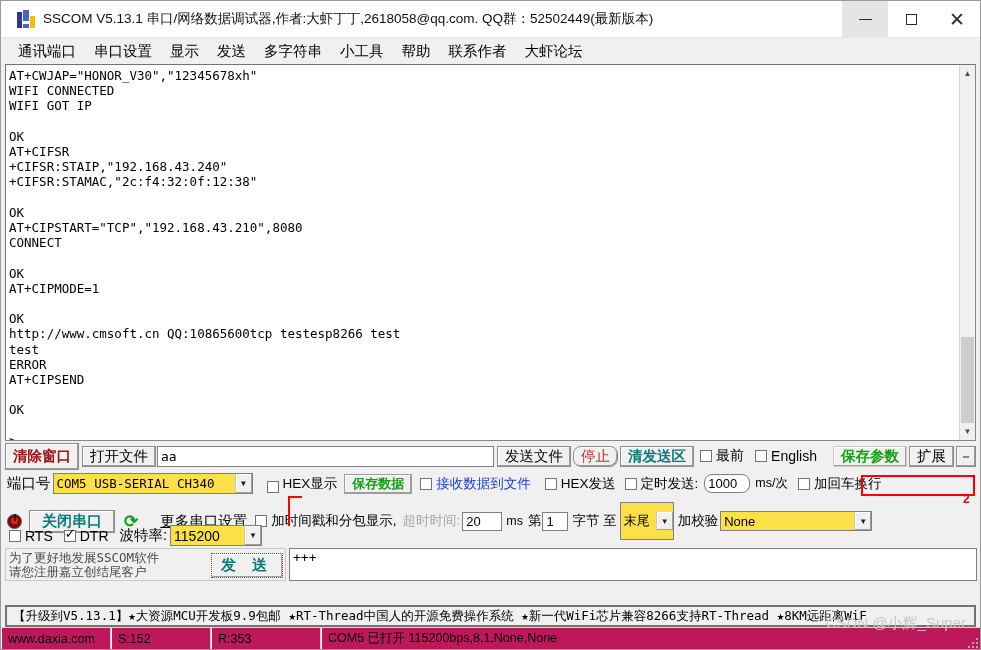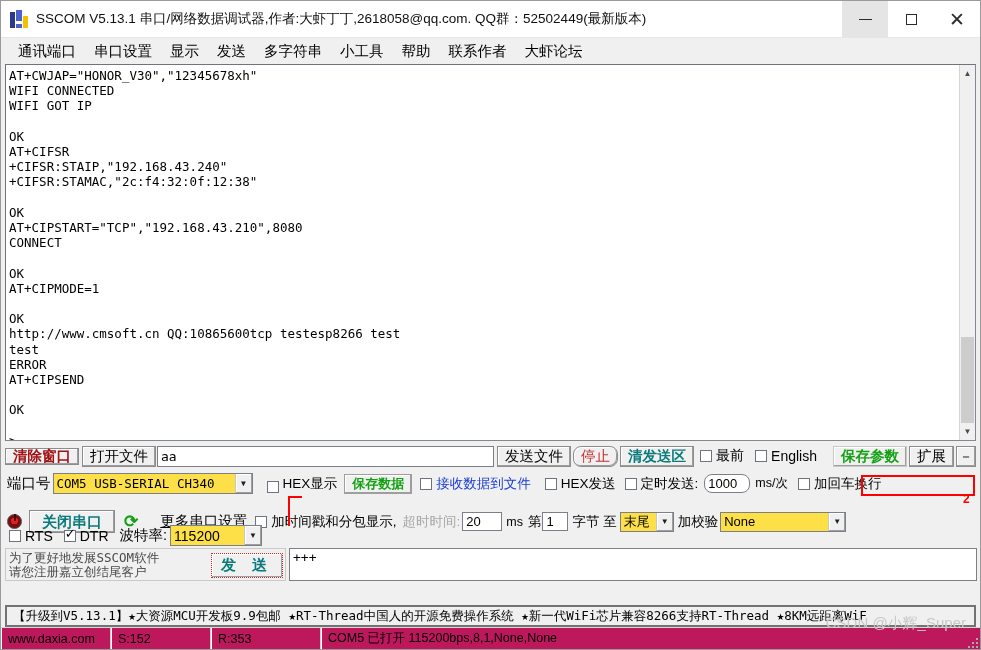--- a/index.html
+++ b/index.html
@@ -10,21 +10,21 @@
     font-size:12px;
     background:#f0f0f0;
     overflow:hidden;
     -webkit-font-smoothing:none;
   }
   .win { width:981px; height:650px; display:flex; flex-direction:column;
          background:#f0f0f0; border:1px solid #9a9a9a; }
 
   
   .titlebar { height:37px; background:#ffffff; display:flex; align-items:center;
-              flex:0 0 auto; border-bottom:1px solid #e6e6e6; }
+              flex:0 0 auto; border-bottom:1px solid #e6e6e6;padding-left:7px; }
   .app-icon { width:18px; height:18px; margin-left:9px; margin-right:8px;
               position:relative; flex:0 0 auto; }
   .app-icon i { position:absolute; display:block; }
   .app-icon .b1 { left:0;  top:2px;  width:5px;  height:16px; background:#2b3a8f; }
   .app-icon .b2 { left:6px; top:0;   width:6px;  height:18px; background:#4a63c8; }
   .app-icon .b3 { left:13px;top:6px; width:5px;  height:12px; background:#f2c200; }
   .app-icon .b4 { left:6px; top:11px;width:6px;  height:3px;  background:#ffffff; }
   .title-text { font-size:13.5px; color:#101010; white-space:nowrap;
                 letter-spacing:0px; }
   .tb-spacer { flex:1 1 auto; }
@@ -199,21 +199,21 @@
     <div class="term-sb">
       <div class="sb-arrow">▲</div>
       <div class="sb-track">
         <div class="sb-thumb low"></div>
       </div>
       <div class="sb-arrow">▼</div>
     </div>
   </div>
 
   <div class="row bar1">
-    <div class="btn btn-red" style="height:17px;font-weight:bold;font-size:14.5px;">清除窗口</div>
+    <div class="btn btn-red" style="height:27px;font-weight:bold;font-size:14.5px;">清除窗口</div>
     <div class="btn" style="height:21px;margin-left:3px;font-size:14.5px;">打开文件</div>
     <div class="txtin cmdline" style="font-family:'DejaVu Sans Mono','Liberation Mono',monospace;">aa</div>
     <div class="btn" style="height:21px;margin-left:3px;font-size:14.5px;">发送文件</div>
     <div class="btn btn-stop" style="height:21px;margin-left:2px;font-size:14.5px;border-radius:8px;">停止</div>
     <div class="btn btn-teal" style="height:21px;margin-left:2px;font-size:14.5px;">清发送区</div>
     <div class="cb" style="margin-left:6px;font-size:14px;">
       <span class="box"></span>
       <span>最前</span>
     </div>
     <div class="cb" style="margin-left:8px;font-size:14px;">
@@ -253,42 +253,42 @@
         <span>定时发送:</span>
       </div>
       <div class="txtin" style="width:46px;margin-left:3px;border-radius:8px;">1000</div>
       <div class="lbl" style="margin-left:5px;font-size:12.5px;">ms/次</div>
       <div class="cb" style="margin-left:10px;">
         <span class="box"></span>
         <span>加回车换行</span>
       </div>
     </div>
 
-    <div class="row" style="position:absolute; left:6px; top:40px; width:970px;">
+    <div class="row" style="position:absolute; left:6px; top:32px; width:970px;">
       <div class="power-icon"></div>
       <div class="btn btn-teal" style="margin-left:7px;height:23px;font-size:15px;width:86px;">关闭串口</div>
       <div class="refresh-icon" style="margin-left:9px;">⟳</div>
       <div class="lbl underline" style="margin-left:22px;font-size:14.5px;font-family:Liberation Serif, serif;">更多串口设置</div>
 
       <div class="cb" style="margin-left:8px;">
         <span class="box"></span>
         <span>加时间戳和分包显示,</span>
       </div>
       <div class="lbl dim" style="margin-left:3px;">超时时间:</div>
       <div class="txtin" style="width:40px;margin-left:2px;">20</div>
       <div class="lbl" style="margin-left:4px;font-size:12.5px;">ms</div>
       <div class="lbl" style="margin-left:5px;">第</div>
       <div class="txtin" style="width:26px;margin-left:1px;">1</div>
       <div class="lbl" style="margin-left:4px;">字节 至</div>
-      <div class="combo" style="width:54px;margin-left:3px;height:20px;">
+      <div class="combo" style="width:54px;margin-left:3px;height:38px;">
         <span>末尾</span>
         <span class="arr" style="height:18px;">▼</span>
       </div>
       <div class="lbl" style="margin-left:4px;">加校验</div>
-      <div class="combo" style="width:126px;margin-left:2px;height:20px;">
+      <div class="combo" style="width:152px;margin-left:2px;height:20px;">
         <span>None</span>
         <span class="arr" style="height:18px;">▼</span>
       </div>
     </div>
 
     <div class="row" style="position:absolute; left:8px; top:55px;">
       <div class="cb" style="margin-left:0;">
         <span class="box"></span>
         <span style="font-size:14px;">RTS</span>
       </div>

